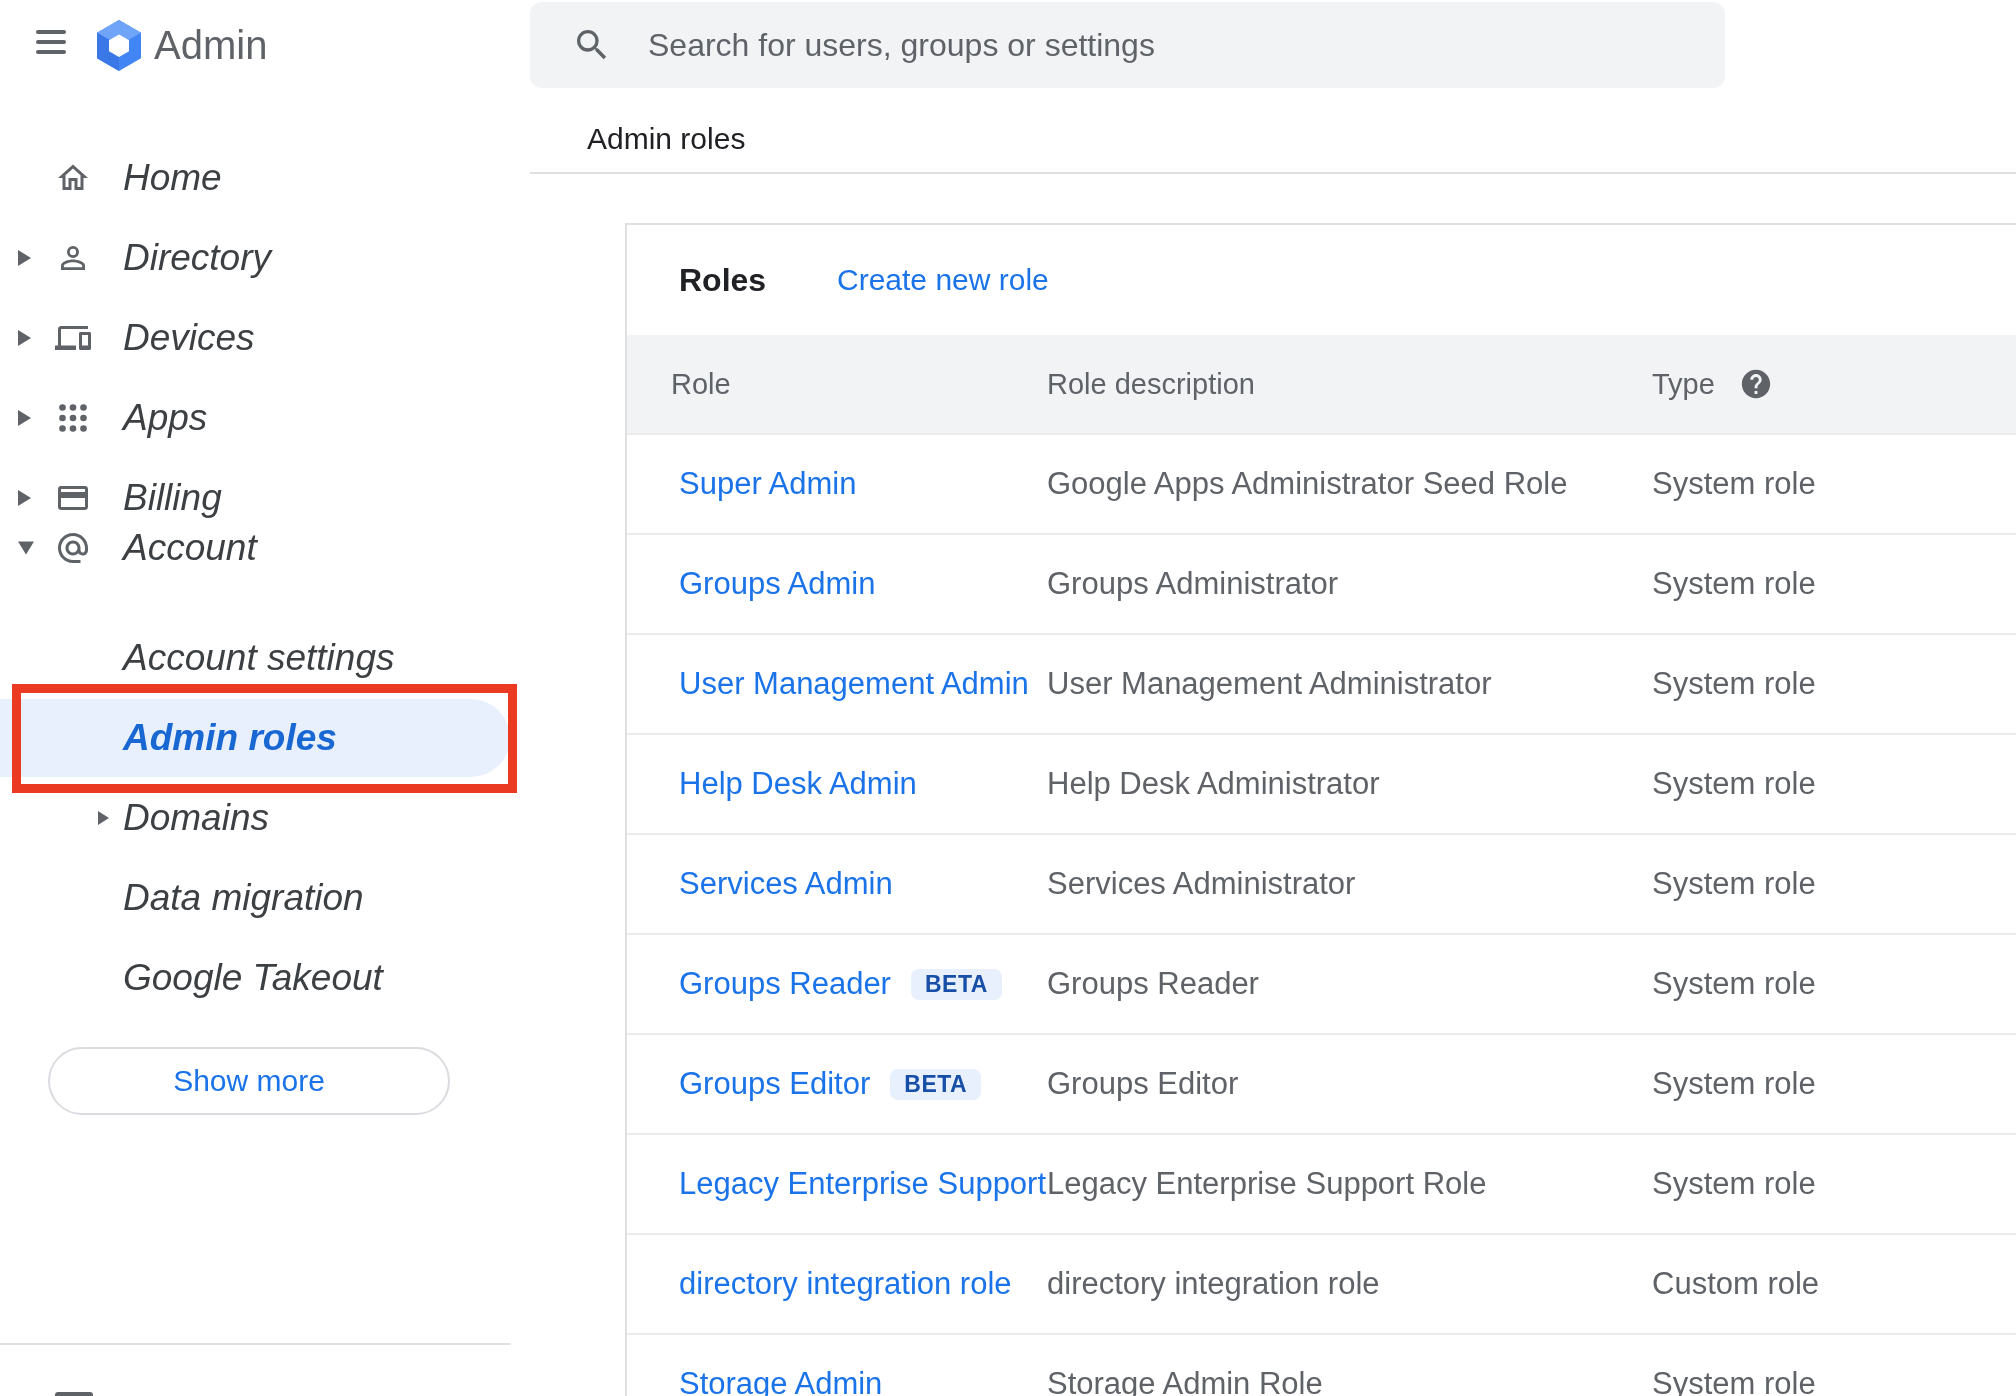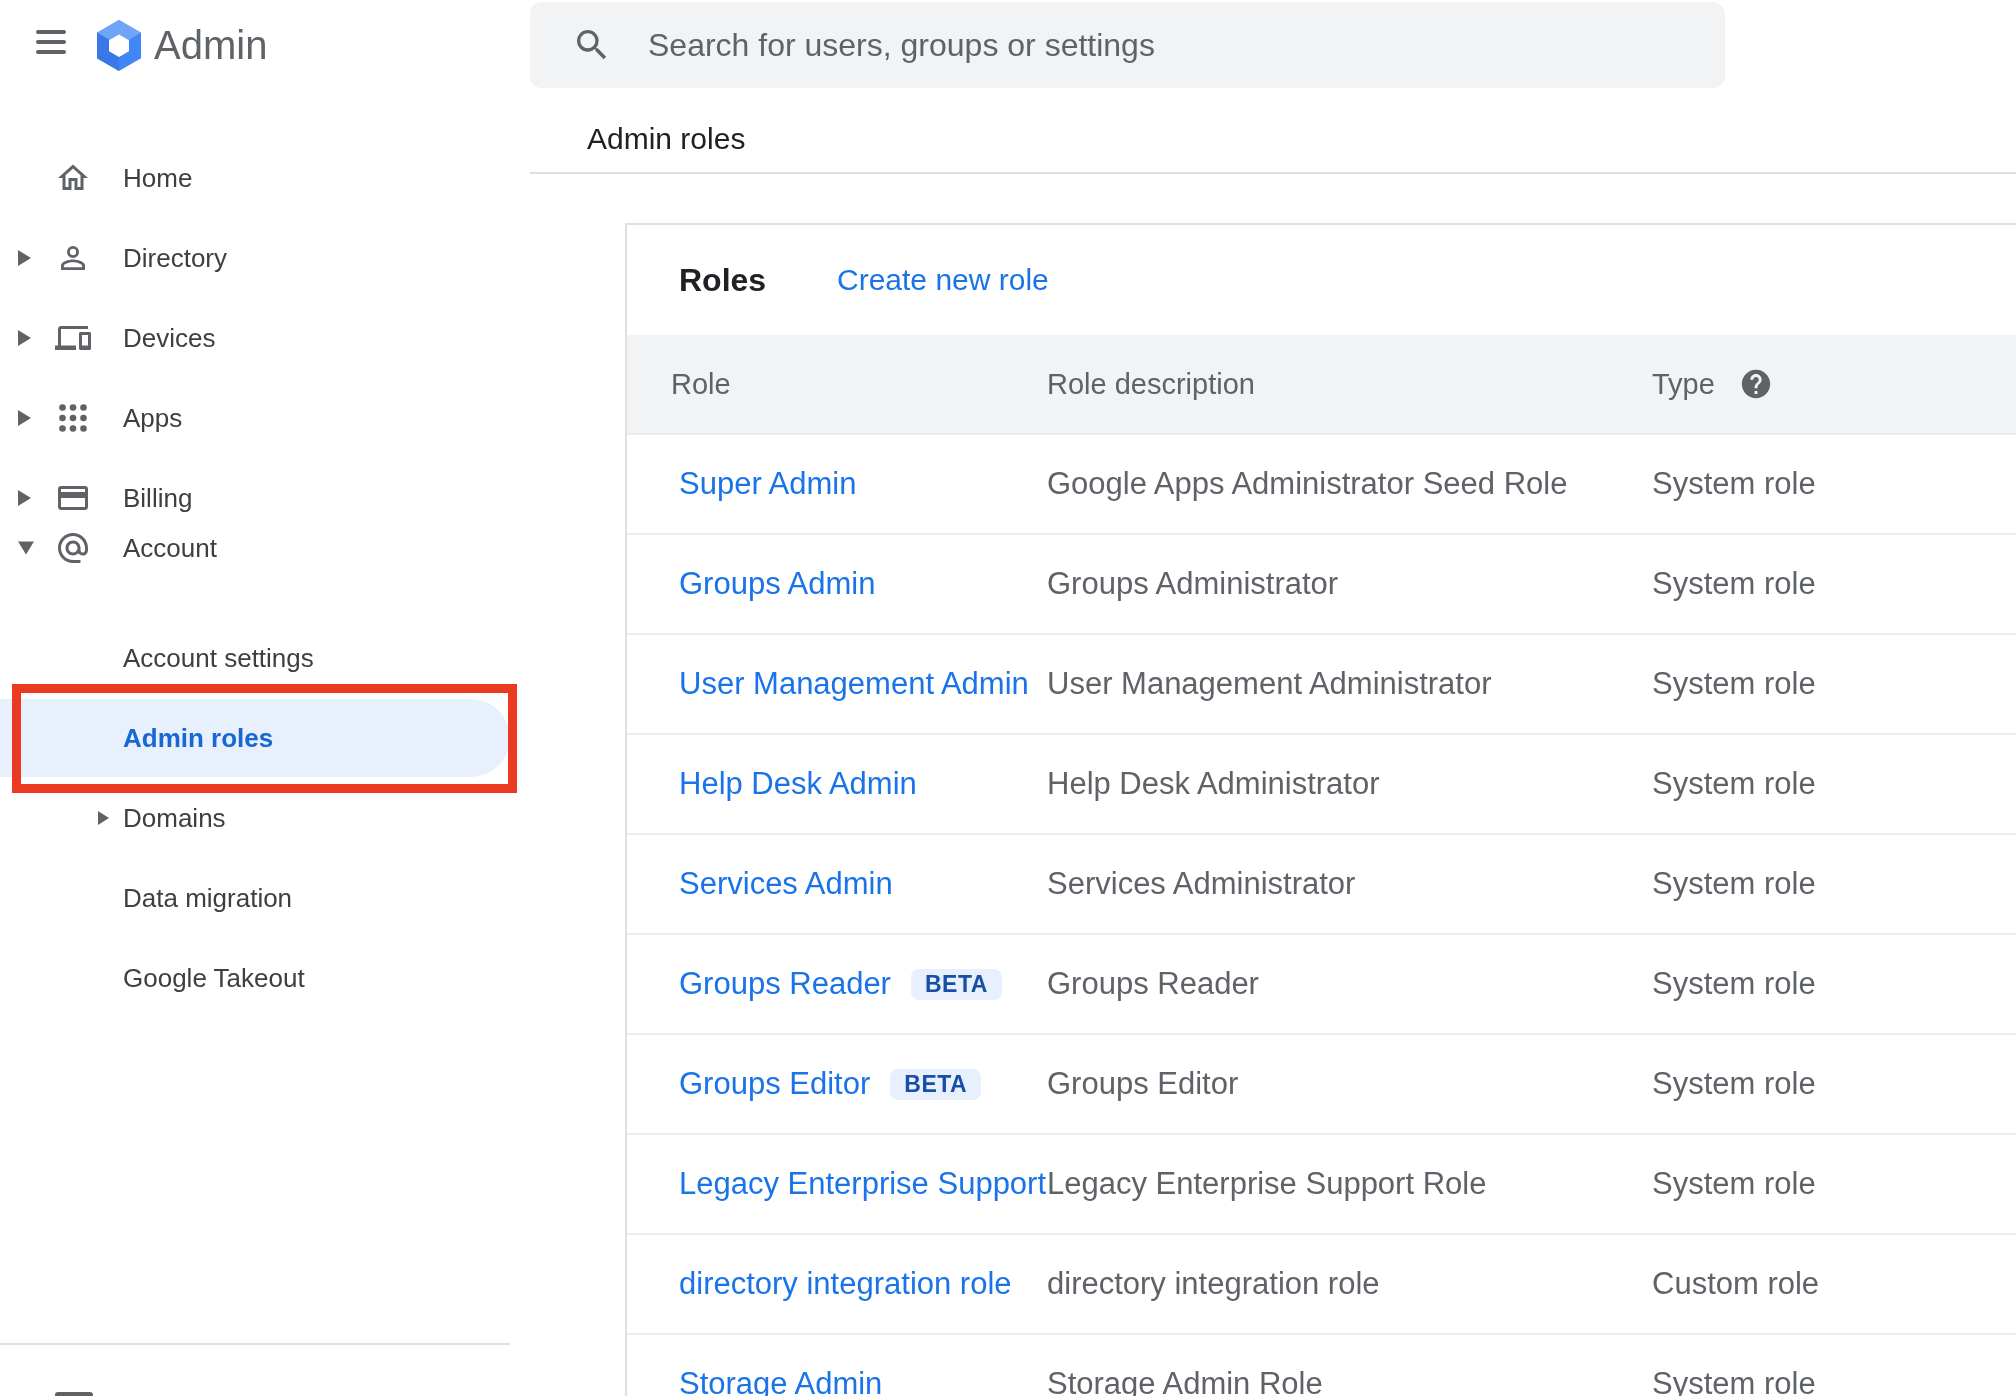--- a/index.html
+++ b/index.html
@@ -12,21 +12,21 @@
   .hamburger .bar{position:absolute;left:0;width:30px;height:4px;border-radius:2px;background:var(--text_gray,#5f6368);}
   .hamburger .bar:nth-child(1){top:0;}
   .hamburger .bar:nth-child(2){top:10px;}
   .hamburger .bar:nth-child(3){top:20px;}
   .logo{position:absolute;left:97px;top:20px;width:44px;height:51px;}
   .logo-title{position:absolute;left:154px;top:20px;height:51px;line-height:51px;
               font-size:40px;color:var(--text_gray,#5f6368);}
 
   .nav-row{position:absolute;left:0;width:530px;height:80px;cursor:pointer;}
   .nav-row .label{position:absolute;left:123px;top:50%;transform:translateY(-50%);
-                  font-size:26px;color:var(--sidebar_text,#3c4043);z-index:1;white-space:nowrap;}
+                  font-size:37px;color:var(--sidebar_text,#3c4043);z-index:1;white-space:nowrap;font-style:italic;}
   .nav-row .nav-icon{position:absolute;left:55px;top:50%;transform:translateY(-50%);
                      width:36px;height:36px;fill:var(--text_gray,#5f6368);z-index:1;}
   .arrow-right{position:absolute;top:50%;transform:translateY(-50%);width:0;height:0;
                border-top:8px solid transparent;border-bottom:8px solid transparent;
                border-left:13px solid var(--text_gray,#5f6368);}
   .arrow-down{position:absolute;top:50%;transform:translateY(-50%);width:0;height:0;
               border-left:8px solid transparent;border-right:8px solid transparent;
               border-top:13px solid var(--text_gray,#5f6368);}
   .lvl0-arrow{left:18px;}
   .lvl1-arrow{left:98px;border-top-width:7px;border-bottom-width:7px;border-left-width:11px;}
@@ -163,20 +163,21 @@
           <span class="label">Domains</span>
         </div>
         <div class="nav-row" style="top: 858px;">
           <span class="label">Data migration</span>
         </div>
         <div class="nav-row" style="top: 938px;">
           <span class="label">Google Takeout</span>
         </div>
       </nav>
 
+    <button class="show-more">Show more</button>
     <div class="sidebar-bottom-divider"></div>
     <div class="bottom-partial-icon"></div>
   </aside>
 
   <div class="annotation"></div>
 
   <div class="searchbar">
     <svg class="search-icon" viewBox="0 0 24 24">
       <path d="M15.5 14h-.79l-.28-.27A6.47 6.47 0 0 0 16 9.5 6.5 6.5 0 1 0 9.5 16c1.61 0 3.09-.59 4.23-1.57l.27.28v.79l5 4.99L20.49 19l-4.99-5zm-6 0C7.01 14 5 11.99 5 9.5S7.01 5 9.5 5 14 7.01 14 9.5 11.99 14 9.5 14z"></path>
     </svg>

